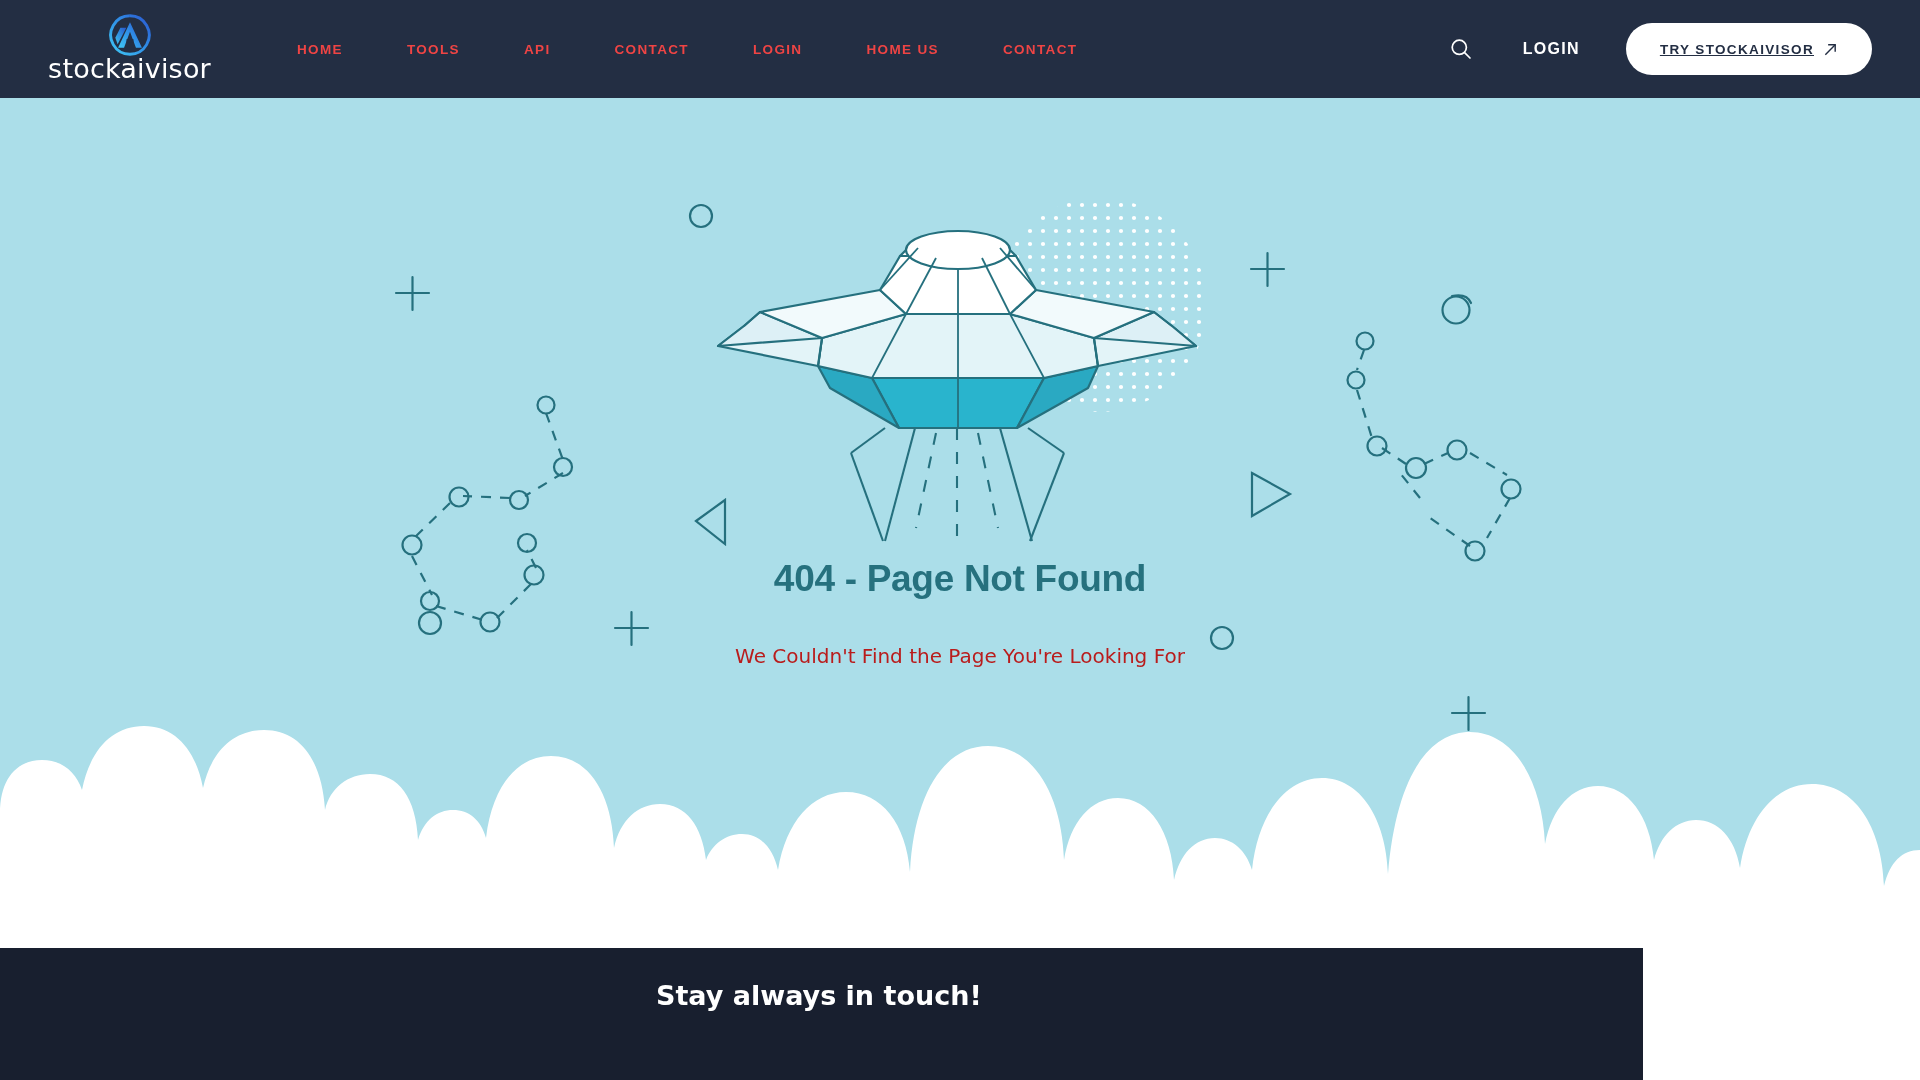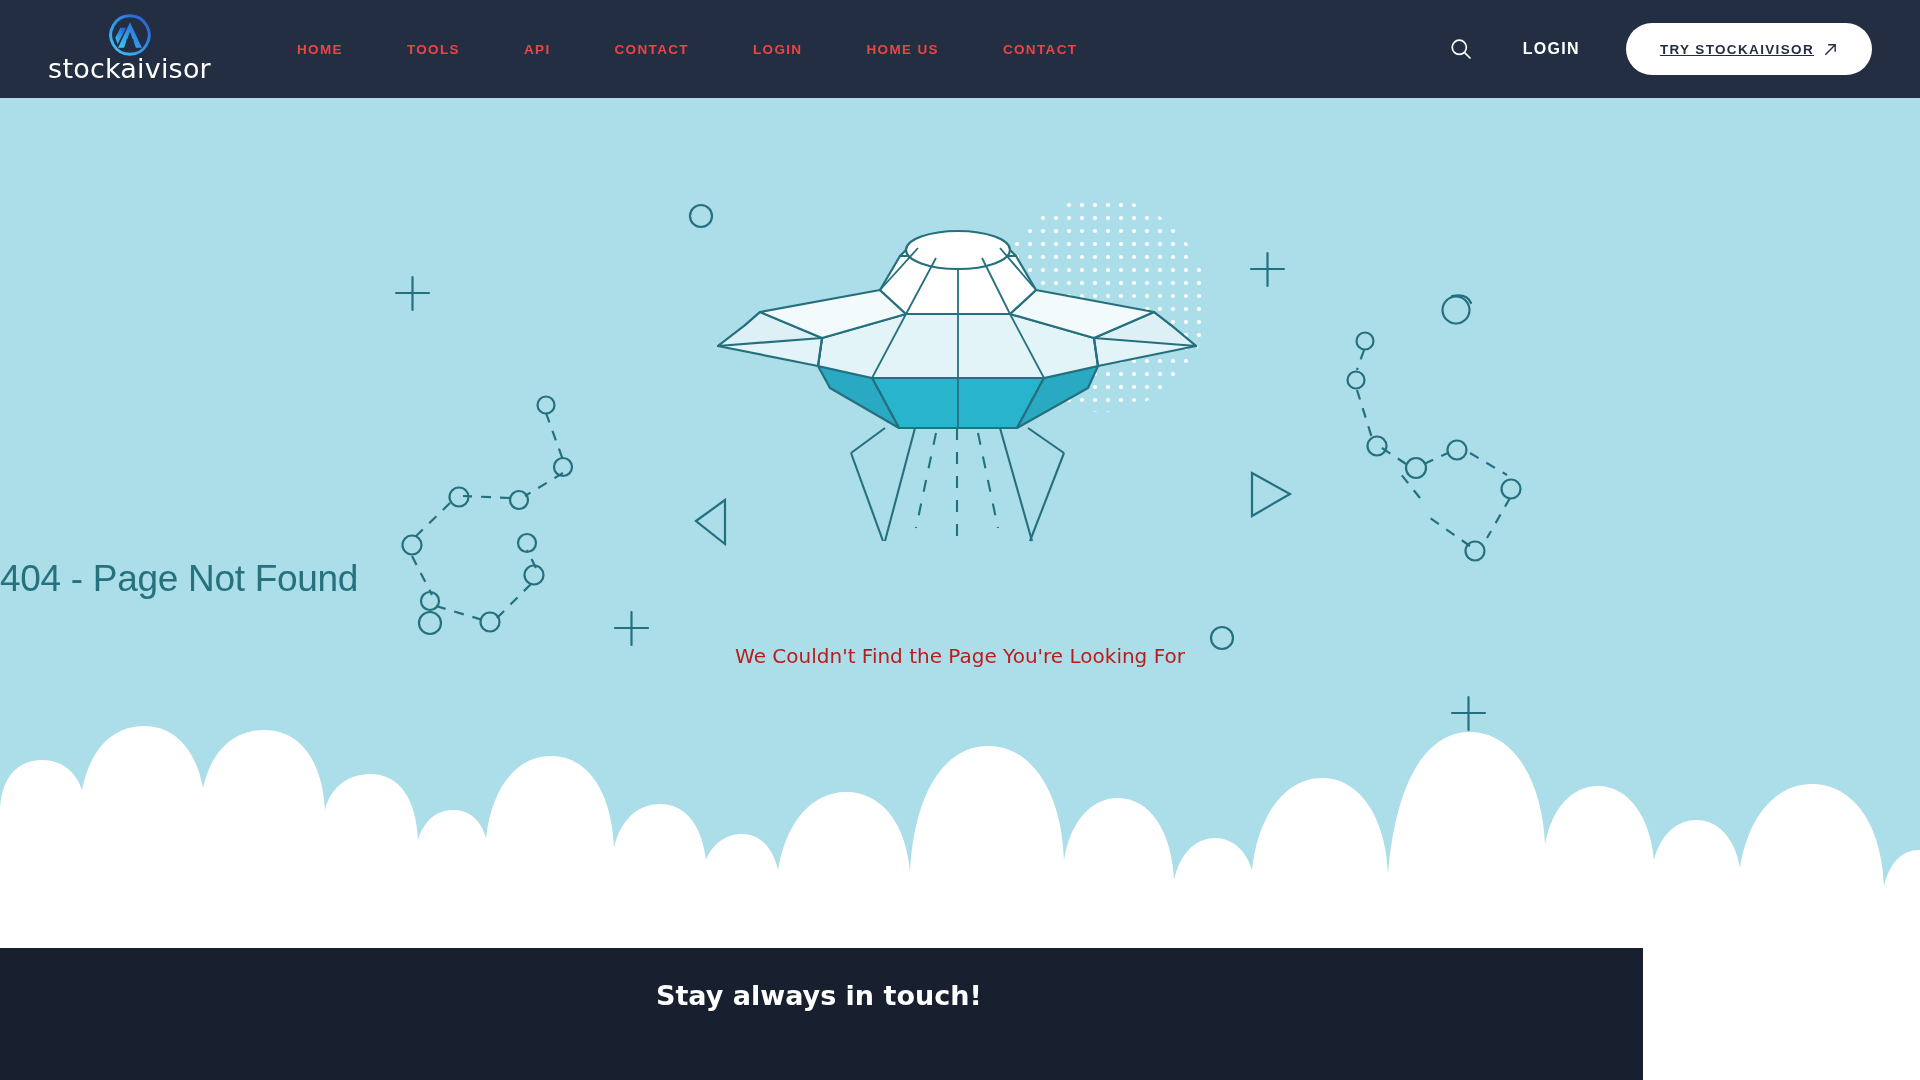--- a/index.html
+++ b/index.html
@@ -68,23 +68,23 @@
   
   .hero {
     position:absolute; top:98px; left:0;
     width:1920px; height:850px;
     background:#abdee9;
     overflow:hidden;
   }
   .hero-svg { position:absolute; top:0; left:0; width:1920px; height:850px; }
   .title404 {
     position:absolute; top:460px; left:0; width:1920px;
-    text-align:left;
+    text-align:center;
     color:#26717e;
-    font-size:37px; font-weight:400;
+    font-size:37px; font-weight:700;
     letter-spacing:-0.3px;
     font-family:"Liberation Sans", sans-serif;
   }
   .subtitle404 {
     position:absolute; top:546px; left:0; width:1920px;
     text-align:center;
     color:#b91c1c;
     font-size:20px; font-weight:400;
     font-family:"DejaVu Sans", sans-serif;
   }

